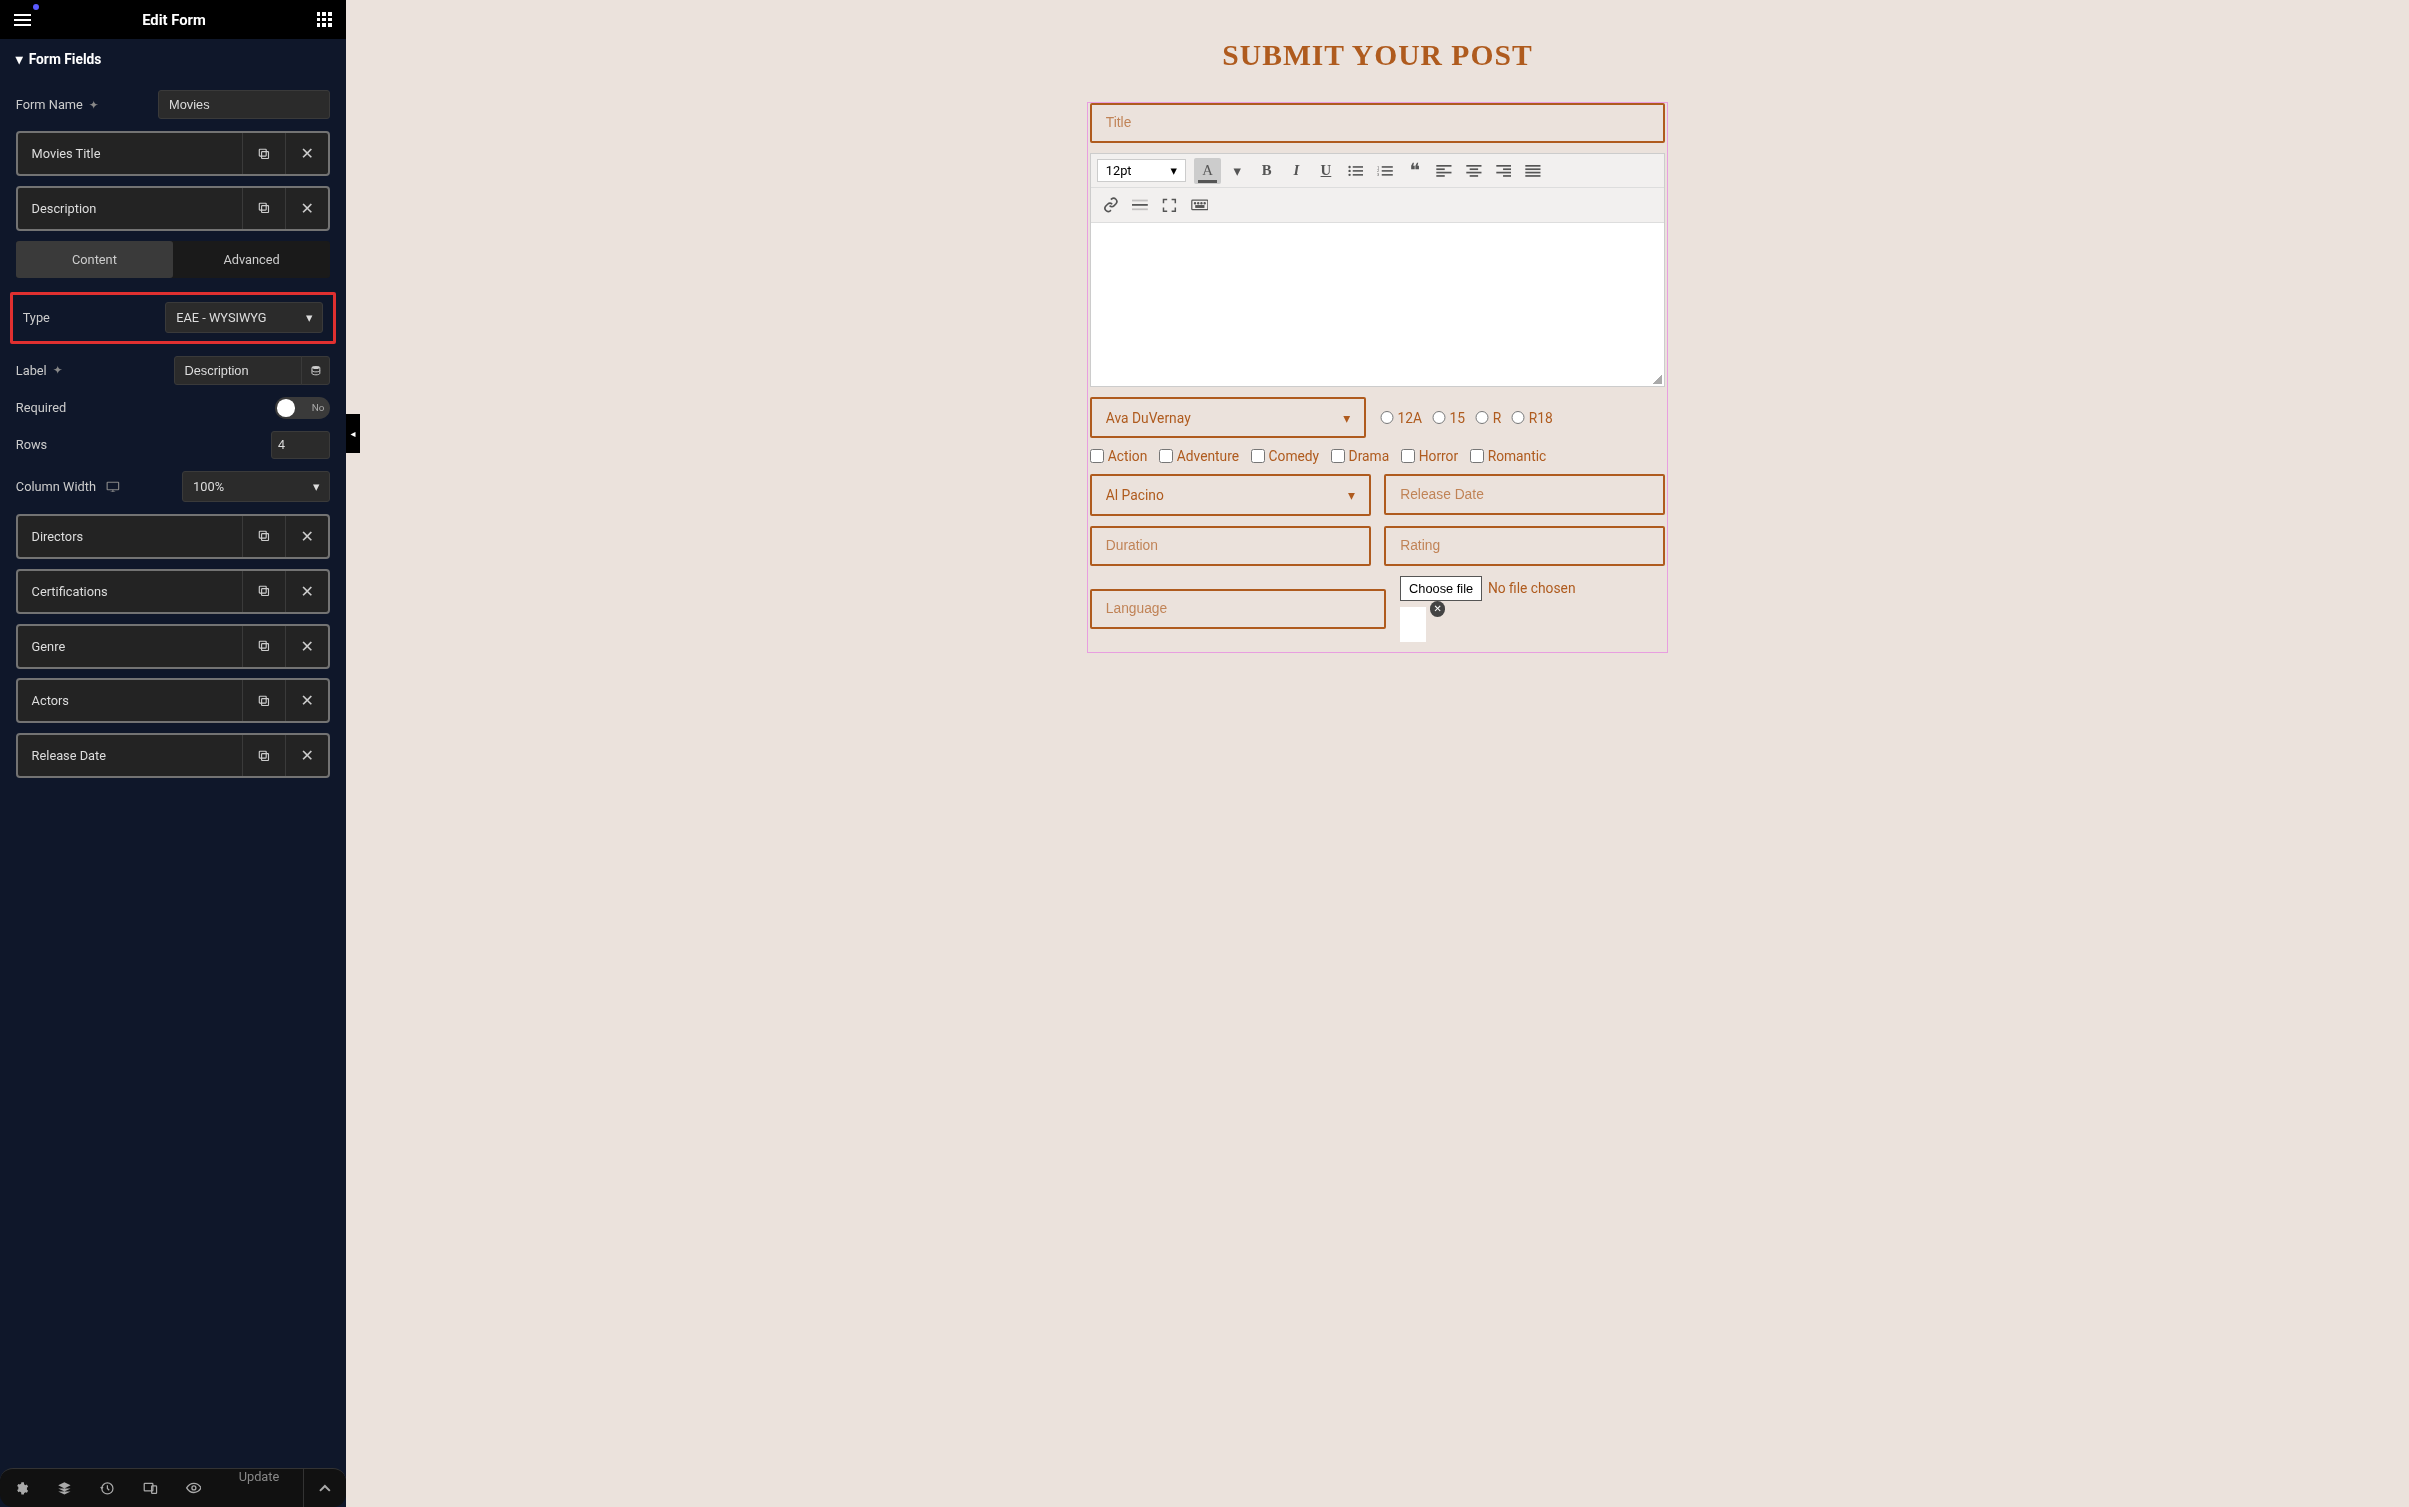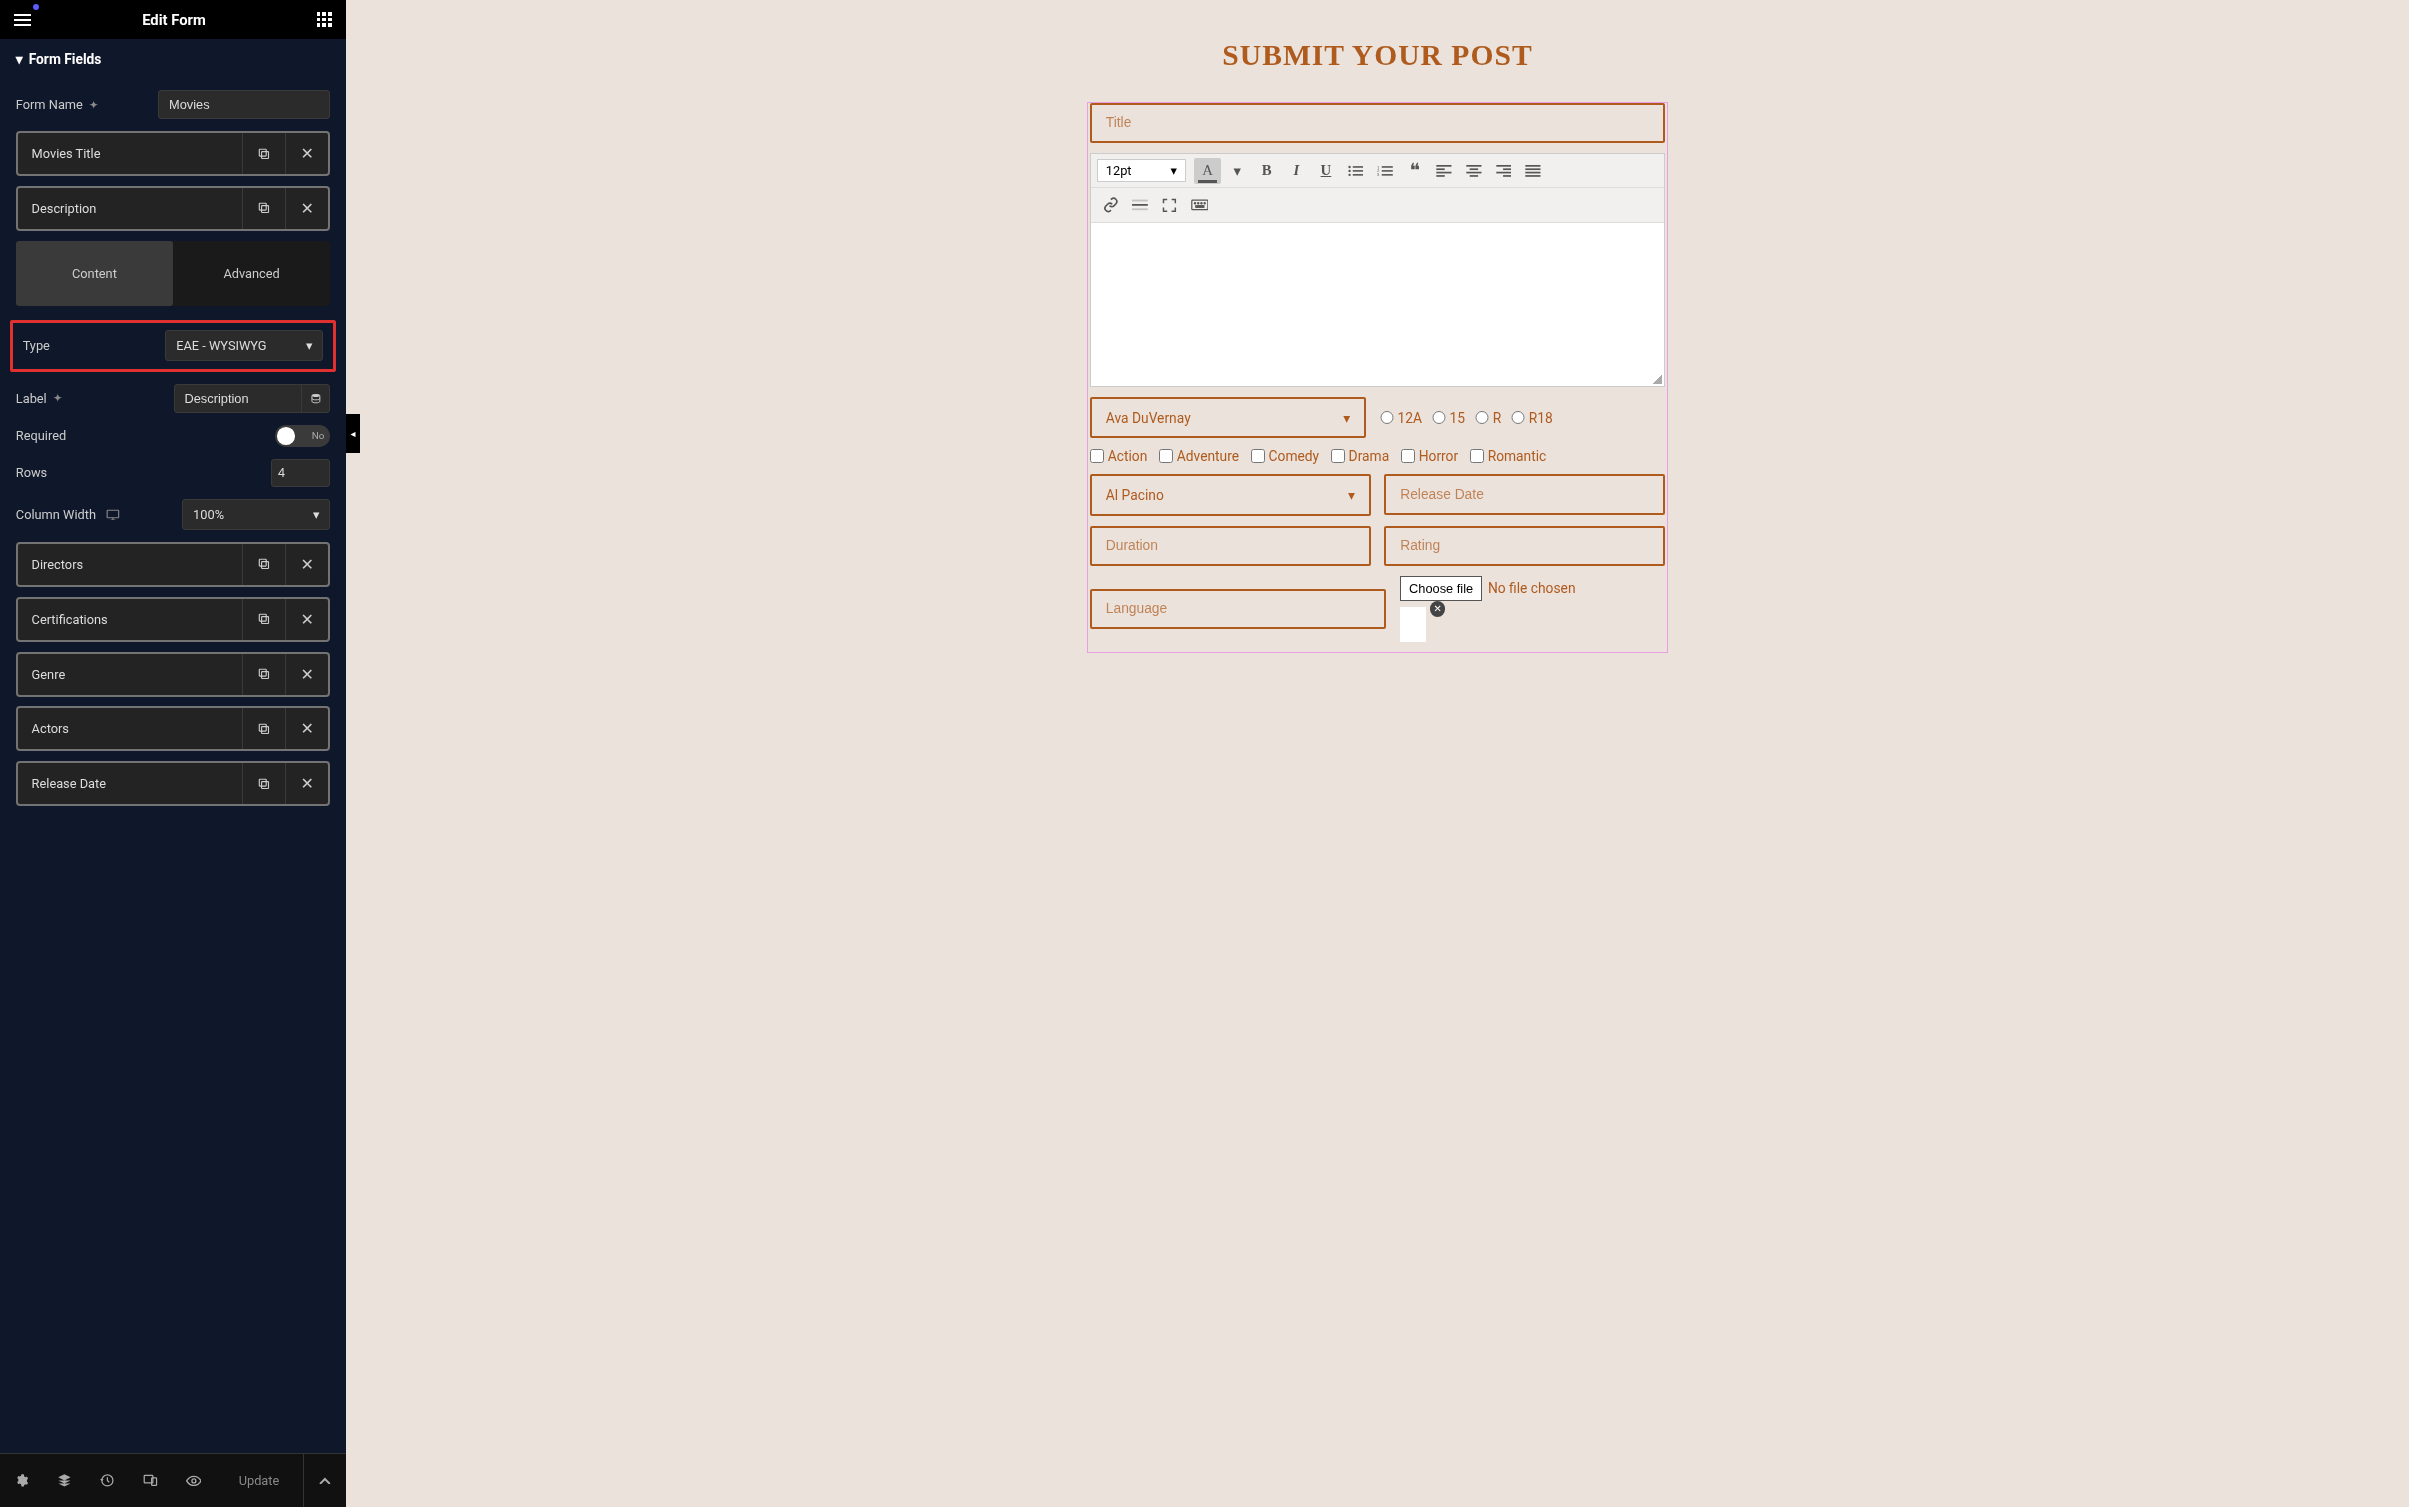--- a/index.html
+++ b/index.html
@@ -48,40 +48,41 @@
 .field-item {
   background: #232323; border: 2px solid #737373; border-radius: 3.9px;
   display: flex; align-items: center; margin-bottom: 9.9px; height: 45px;
 }
 .field-item-label { flex: 1; padding: 0 13.8px; font-size: 12.8px; color: #ddd; }
 .field-item-btn {
   width: 43px; height: 100%; border-left: 1px solid #3a3a3a;
   display: flex; align-items: center; justify-content: center; cursor: pointer; color: #ccc;
 }
 .sub-tabs { display: flex; background: #1a1a1a; border-radius: 3px; margin-bottom: 13.8px; }
-.sub-tab { flex: 1; text-align: center; padding: 25px; font-size: 12.8px; color: #ccc; cursor: pointer; }
+.sub-tab { flex: 1; text-align: center; padding: 11px; font-size: 12.8px; color: #ccc; cursor: pointer; }
 .sub-tab.active { background: #3a3a3a; border-radius: 3px; }
 .highlight-red { border: 3px solid #e03030; padding: 3.9px; margin: 0 -5.9px 9.9px -5.9px; border-radius: 2px; }
 .select-box {
   background: #2b2b2b; border: 1px solid #3a3a3a; color: #ddd;
   padding: 6.9px 9.9px; font-size: 12.8px; width: 158px; border-radius: 3px;
   display: flex; justify-content: space-between; align-items: center; cursor: pointer;
 }
 .db-icon-btn { width: 29.6px; height: 29.6px; background: #2b2b2b; border: 1px solid #3a3a3a; border-radius: 0 3px 3px 0; display: flex; align-items: center; justify-content: center; margin-left: -1px; cursor: pointer; }
 .label-input-group { display: flex; align-items: center; }
 .label-input-group .input-text { border-radius: 3px 0 0 3px; width: 128px; }
 .toggle { width: 55px; height: 21.7px; background: #3a3a3a; border-radius: 10.8px; position: relative; display: flex; align-items: center; padding: 0 5.9px; justify-content: flex-end; }
 .toggle-knob { width: 17.7px; height: 17.7px; background: #fff; border-radius: 50%; position: absolute; left: 2px; top: 2px; }
 .toggle-label { font-size: 9.9px; color: #aaa; }
 .small-input { width: 59px; background: #2b2b2b; border: 1px solid #3a3a3a; color: #ddd; padding: 5.9px; font-size: 12.8px; border-radius: 3px; text-align: left; }
 .col-width-row { display: flex; align-items: center; gap: 9.9px; }
 .device-icon { color: #888; }
 .bottom-bar {
-  height: 54px; background: #111; display: flex; align-items: center;
+  height: 39px; background: #111; display: flex; 
   border-top: 1px solid #333;
+  border-radius: 13px;
 }
 .bottom-icon { width: 43px; height: 100%; display: flex; align-items: center; justify-content: center; color: #aaa; cursor: pointer; font-size: 13.8px; }
 .update-btn { flex: 1; text-align: center; color: #888; font-size: 12.8px; }
 .expand-btn { width: 43px; height: 100%; border-left: 1px solid #333; display: flex; align-items: center; justify-content: center; color: #aaa; cursor: pointer; }
 .collapse-handle { position: absolute; left: 346px; top: 414px; width: 13.8px; height: 39px; background: #000; display: flex; align-items: center; justify-content: center; color: #fff; font-size: 9.9px; cursor: pointer; }
 
 .canvas { flex: 1; overflow: auto; padding: 39px 0; display: flex; justify-content: center; }
 .form-wrap { width: 581px; }
 .form-title { font-family: Georgia, "Times New Roman", serif; font-size: 29.6px; font-weight: 700; color: #af5b1e; text-align: center; letter-spacing: 1px; margin-bottom: 29.6px; }
 .form-container { border: 1px solid #e89ee0; padding: 0; }

